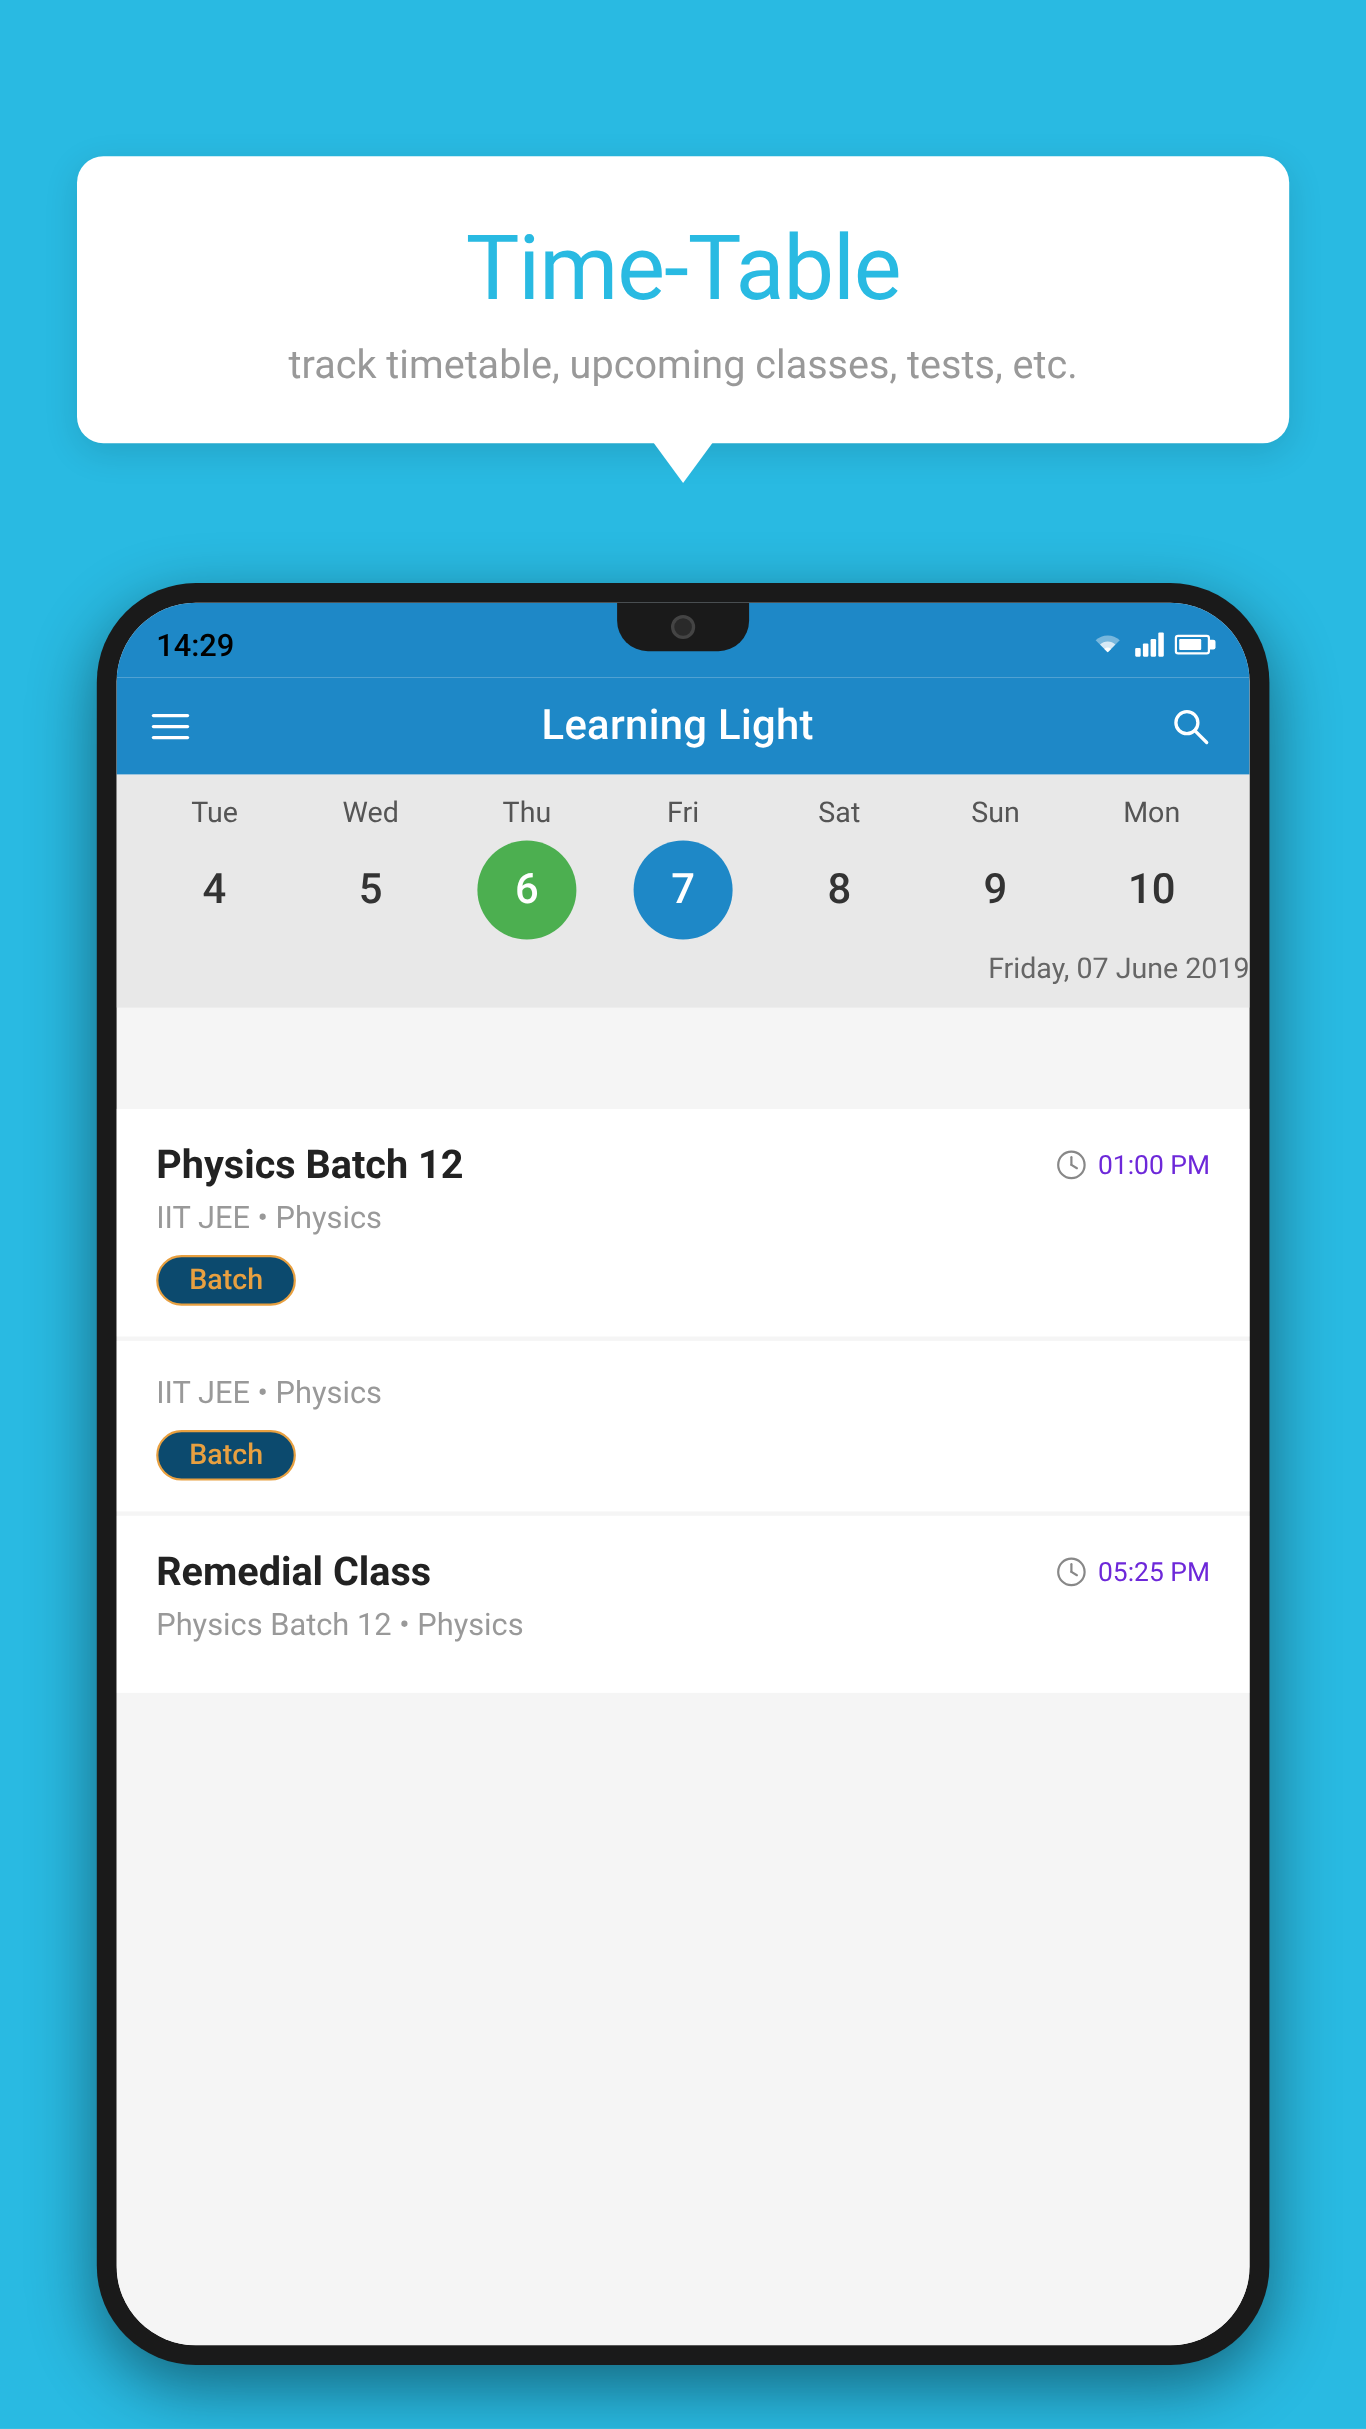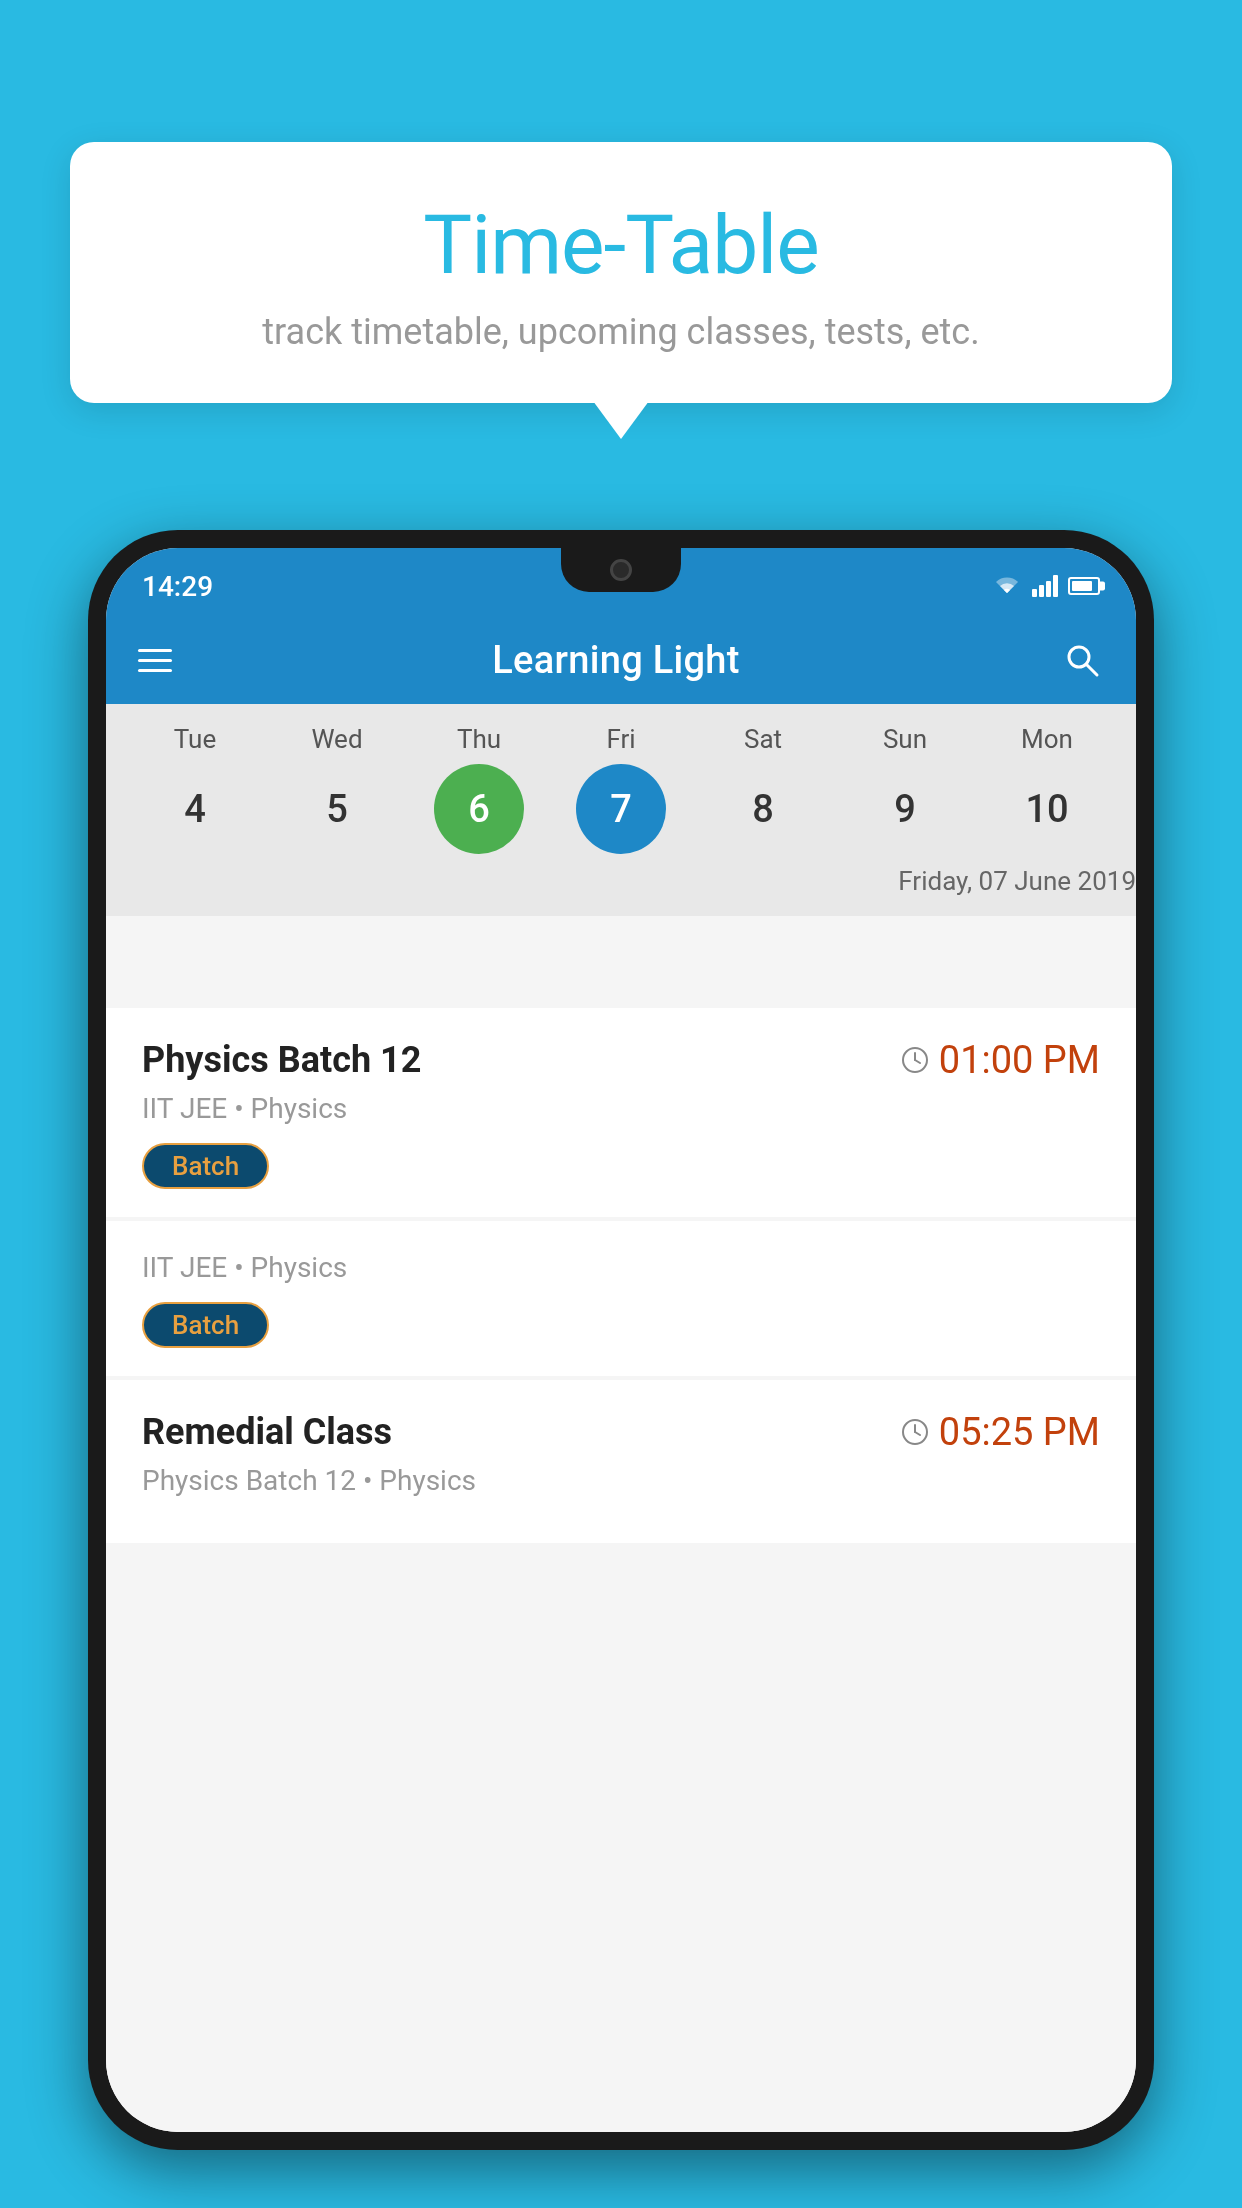--- a/index.html
+++ b/index.html
@@ -106,21 +106,21 @@
       height: 68px;
       background: #1E88C7;
       display: flex;
       align-items: center;
       justify-content: space-between;
       padding: 0 36px;
       z-index: 5;
     }
     .status-time {
       font-size: 28px;
-      color: #ffffff;
+      color: #000000;
       font-weight: 500;
       padding-top: 8px;
     }
     .status-icons {
       display: flex;
       align-items: center;
       gap: 10px;
       padding-top: 8px;
     }
     .signal-icon {
@@ -289,22 +289,22 @@
     }
     .schedule-item-title {
       font-size: 36px;
       font-weight: 700;
       color: #222;
     }
     .schedule-item-time {
       display: flex;
       align-items: center;
       gap: 10px;
-      font-size: 38px;
-      color: #c2410c;
+      font-size: 24px;
+      color: #6d28d9;
     }
     .clock-icon-svg {
       width: 28px;
       height: 28px;
     }
     .schedule-item-sub {
       font-size: 28px;
       color: #999;
       margin-bottom: 18px;
     }

